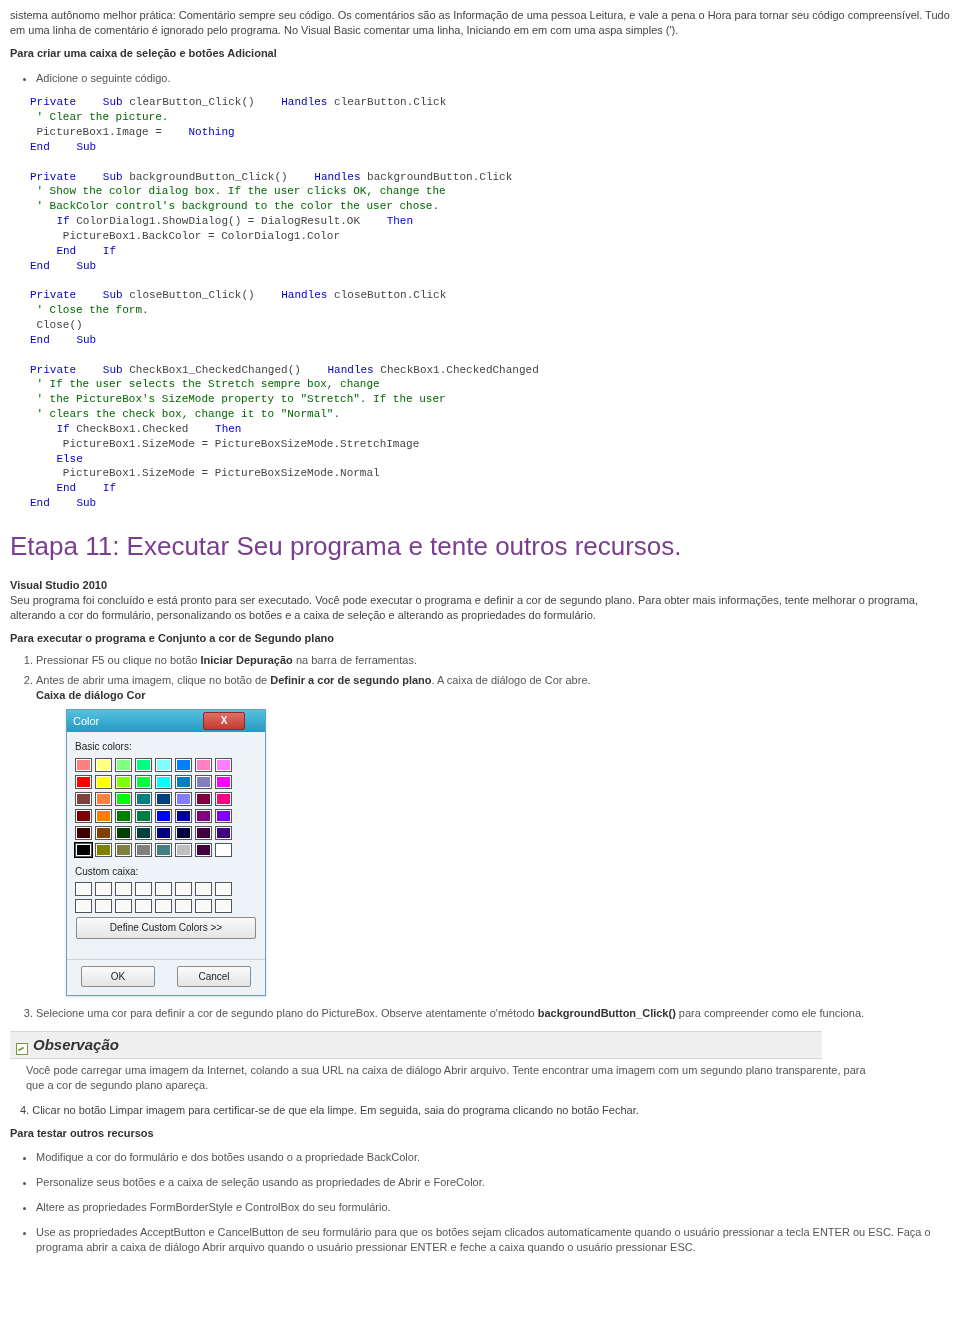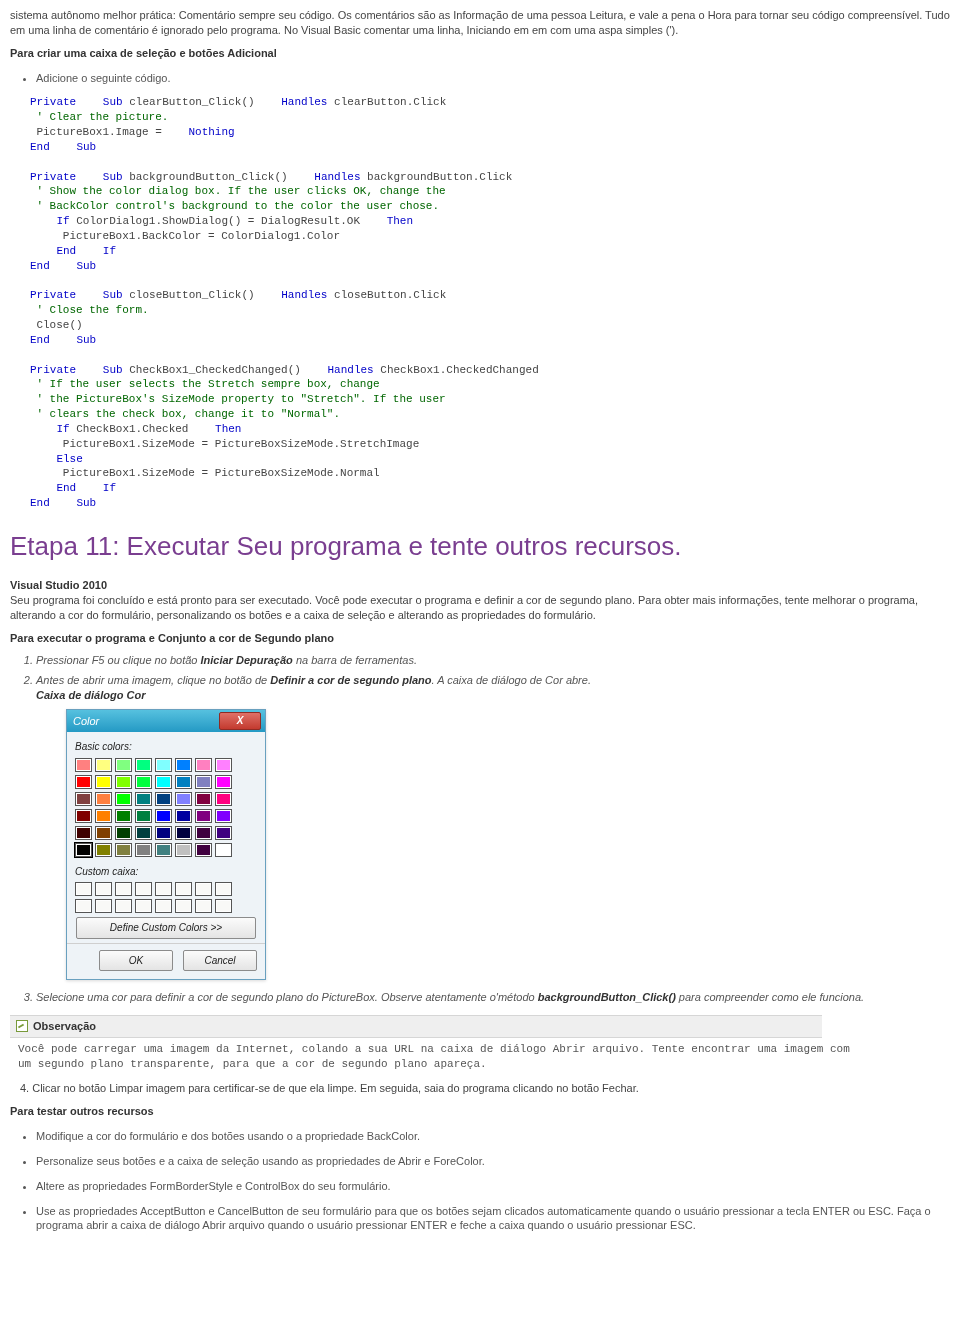--- a/index.html
+++ b/index.html
@@ -6,21 +6,21 @@
     font-family: Arial, Helvetica, sans-serif;
     font-size: 11px;
     color: #444;
     margin: 6px 10px;
     line-height: 1.35;
   }
   p { margin: 2px 0 8px 0; }
   .bold { font-weight: bold; color: #333; }
   ul { margin: 4px 0 10px 0; padding-left: 26px; list-style-type: disc; }
   ul li { margin: 10px 0; color: #555; }
-  ol { margin: 4px 0 10px 0; padding-left: 26px; font-style: italic; }
+  ol { margin: 4px 0 10px 0; padding-left: 26px; }
   ol li { margin: 5px 0; color: #555; }
   pre.code {
     font-family: "Courier New", monospace;
     font-size: 11px;
     white-space: pre;
     margin: 4px 0 10px 0;
     line-height: 1.35;
   }
   .kw  { color: #0000c8; margin-left: 20px; }
   .cm  { color: #006600; text-align: center; }
@@ -33,73 +33,74 @@
   }
   .note-title {
     background: #efefef;
     border: 0 solid #d6d6d6;
     border-top-width: 1px;
     border-bottom-width: 1px;
     padding: 3px 6px;
     width: 800px;
     color: #333;
     display: flex;
-    align-items: center;
-    font-size: 11px;
+    align-items: flex-end;
+    font-size: 15px;
+    font-style: italic;
   }
   .note-title .icon {
     display: inline-block;
     width: 10px; height: 10px;
     border: 1px solid #789a3a;
     margin-right: 5px;
     position: relative;
     background: #fff;
   }
   .note-title .icon::after {
     content: "";
     position: absolute;
     left: 1px; top: 4px;
     width: 6px; height: 2px;
     background: #789a3a;
     transform: rotate(-30deg);
   }
-  .note-body { margin: 4px 0 10px 8px; color: #555; width: 840px; font-family: Liberation Mono, monospace; }
+  .note-body { margin: 4px 0 10px 16px; color: #555; width: 840px; }
 
   
   .dlg-wrap { margin: 6px 0 10px 30px; }
   .dlg {
     width: 198px;
     border: 1px solid #69a0bf;
     background: #eef3f7;
     font-family: "Segoe UI", Tahoma, Arial, sans-serif;
     font-size: 10px;
     color: #0b2c3c;
     box-shadow: 0 1px 3px rgba(0,0,0,0.15);
   }
   .dlg-title {
     height: 22px;
     background: linear-gradient(#56c1df,#2499c4);
     color: #fff;
     display: flex;
     align-items: center;
-    padding: 0 4px 0 6px;
+    padding: 0 20px 0 6px;
     font-size: 11px;
   }
   .dlg-title .ttxt { flex: 1; font-weight: 300; }
   .dlg-title .closebtn {
     width: 40px; height: 16px;
     background: linear-gradient(#df7067,#c33a2f);
     border: 1px solid #8f2b24;
     border-radius: 2px;
     color: #fff;
     display: flex; align-items: center; justify-content: center;
     font-weight: bold;
     font-size: 10px;
   }
-  .dlg-body { padding: 6px 8px 4px; }
+  .dlg-body { padding: 6px 8px 20px; }
   .dlg-lbl { margin: 2px 0 4px; color: #222; font-size: 10px; }
   .sw-grid { display: grid; gap: 3px; }
   .g-basic { grid-template-columns: repeat(8, 17px); grid-template-rows: repeat(6, 14px); }
   .g-custom { grid-template-columns: repeat(8, 17px); grid-template-rows: repeat(2, 14px); margin-bottom: 4px; }
   .sw {
     width: 17px; height: 14px;
     border: 1px solid #555;
     box-shadow: inset 0 0 0 1px #fff;
     box-sizing: border-box;
   }
@@ -112,22 +113,22 @@
     padding: 3px 6px;
     font-size: 10px;
     color: #222;
     text-align: center;
   }
   .dlg-wide { width: 166px; margin: 4px auto 0; }
   .dlg-foot {
     border-top: 1px solid #cfcfcf;
     padding: 6px 8px 8px;
     display: flex;
-    gap: 10px;
-    justify-content: flex-end;
+    gap: 22px;
+    justify-content: center;
     background: #eef3f7;
   }
   .dlg-foot .dlg-btn { width: 60px; }
 </style>
 </head>
 <body>
 
 <p>sistema autônomo melhor prática: Comentário sempre seu código. Os comentários são as Informação de uma pessoa Leitura, e vale a pena o Hora para tornar seu código compreensível. Tudo em uma linha de comentário é ignorado pelo programa. No Visual Basic comentar uma linha, Iniciando em em com uma aspa simples (').</p>
 
 <p class="bold">Para criar uma caixa de seleção e botões Adicional</p>

